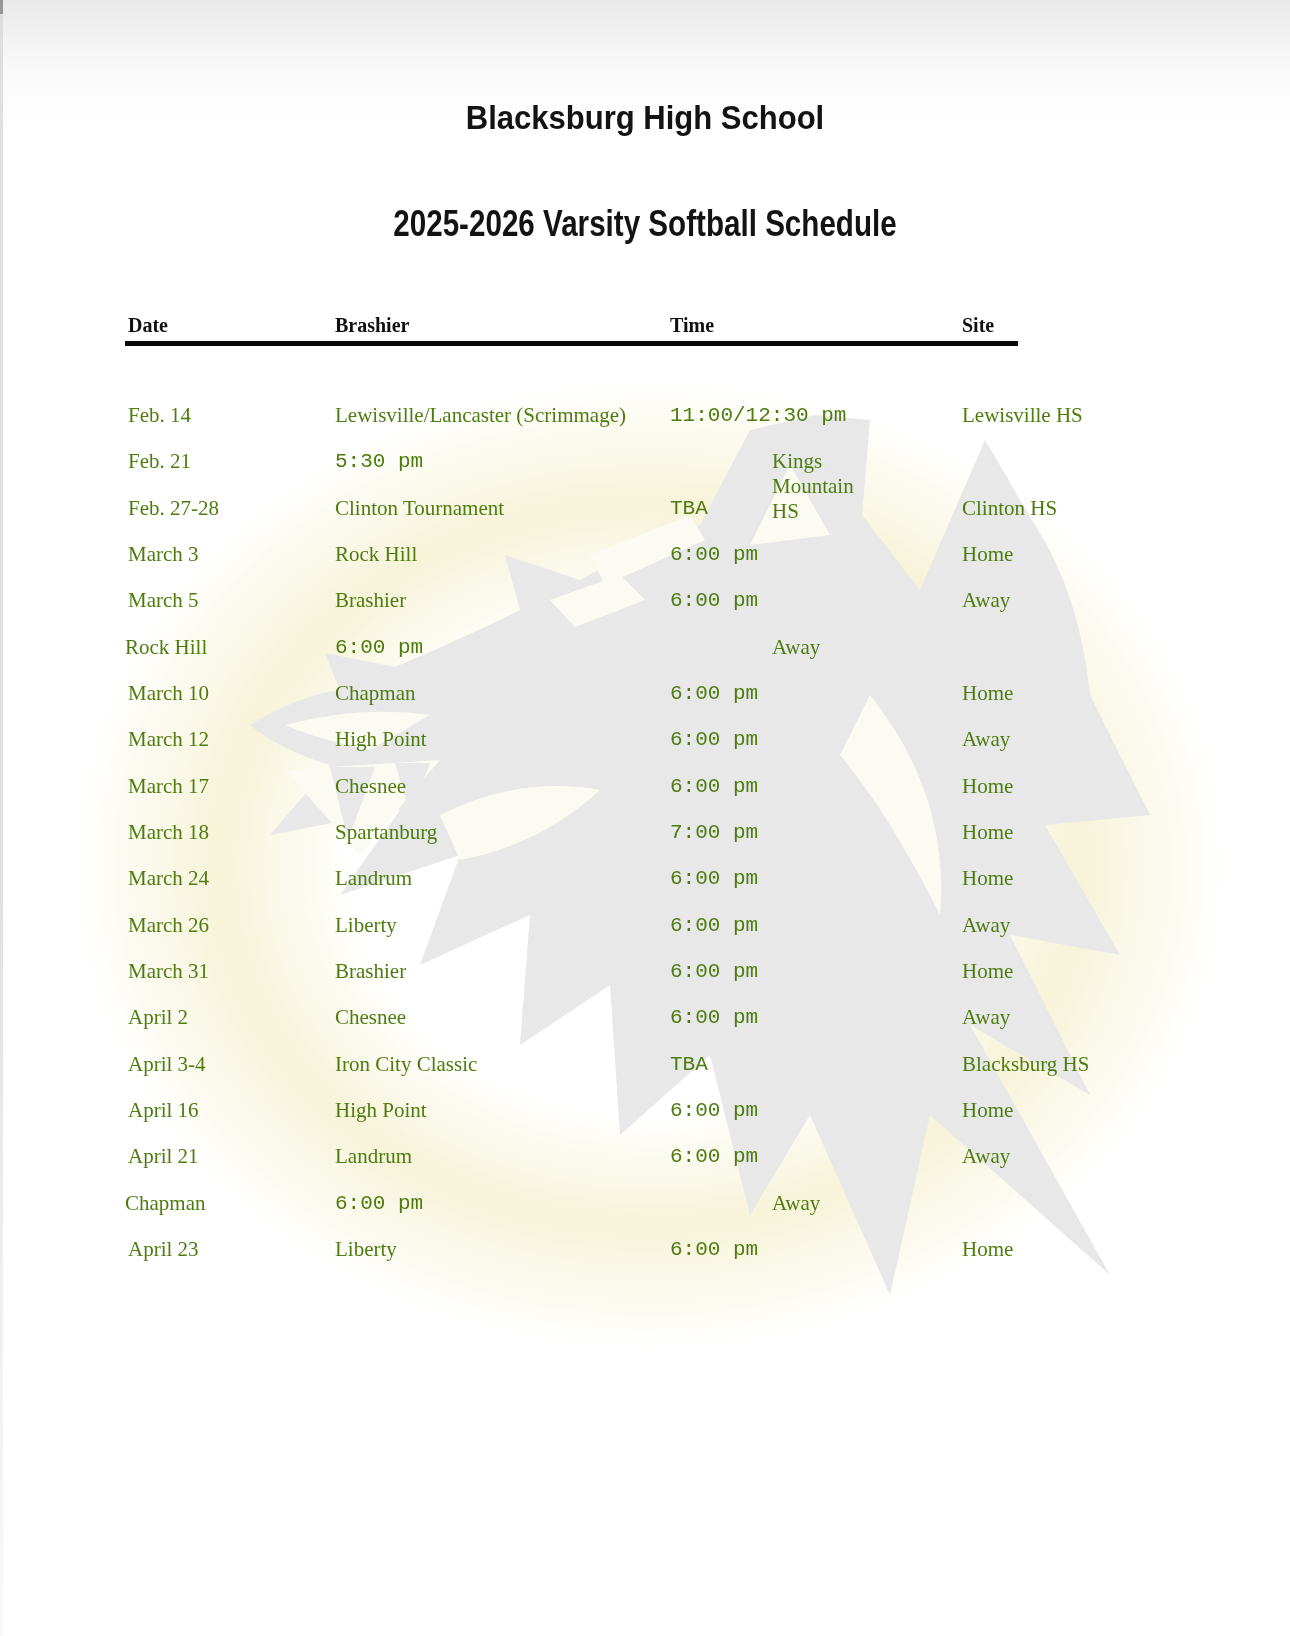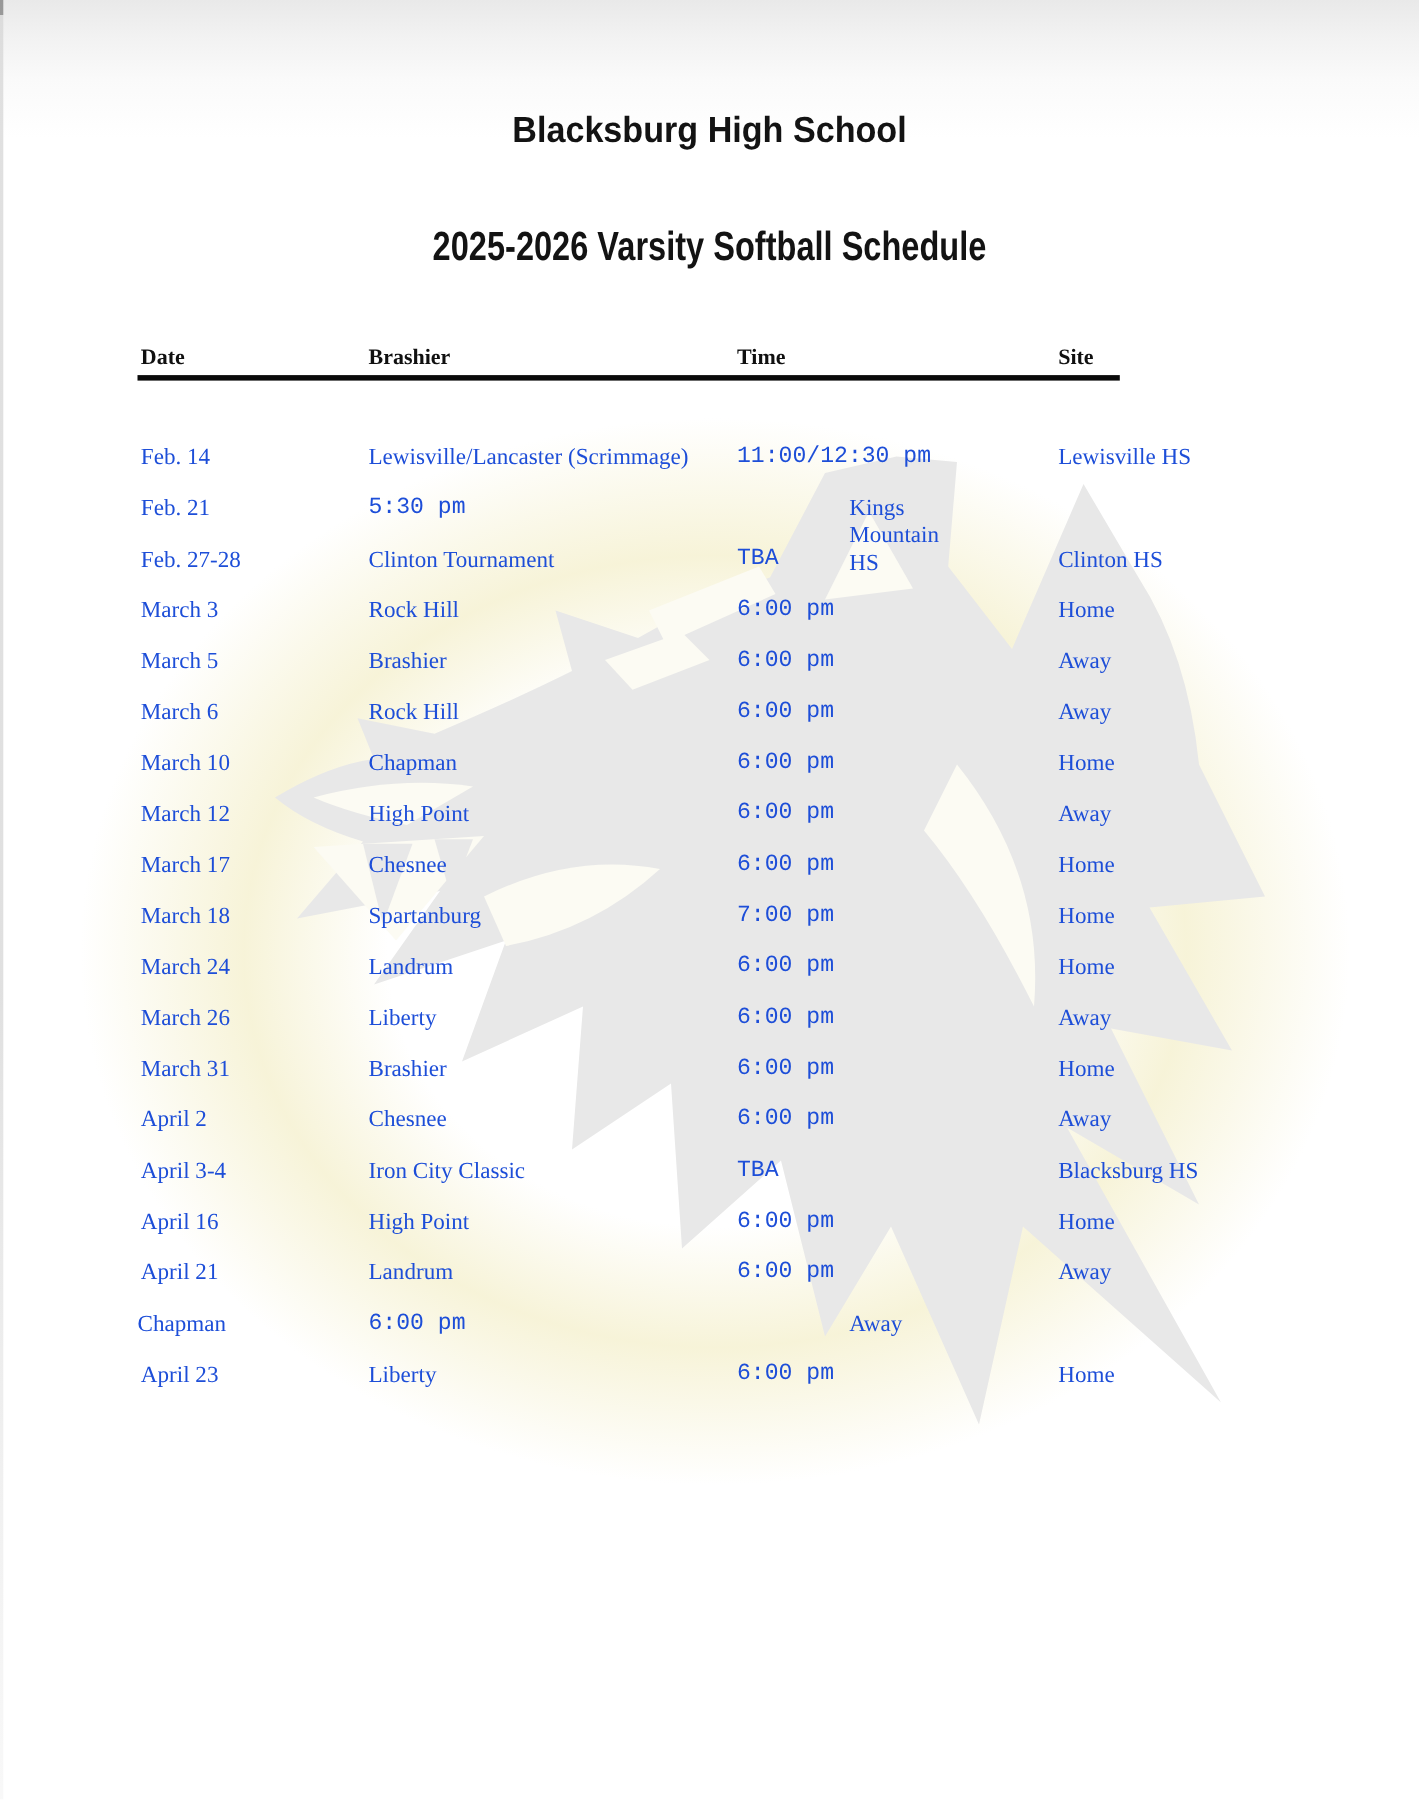--- a/index.html
+++ b/index.html
@@ -25,21 +25,21 @@
     color:#131313;transform:scaleX(.80);}
 
   .grid4{display:grid;grid-template-columns:210px 335px 190px 1fr;}
   .thead{position:absolute;top:228px;left:125px;width:893px;
     font-weight:bold;font-size:20px;line-height:26px;
     padding-bottom:3px;border-bottom:5px solid #0a0a0a;color:#101010;}
   .h-date{padding-left:3px;}
   .h-time{text-align:left;}
   .h-site{padding-left:102px;}
 
-  .rows{position:absolute;top:285px;left:125px;width:1110px;font-size:21px;color:#1d4ed8;}
+  .rows{position:absolute;top:285px;left:125px;width:1110px;font-size:21px;color:#4d7c0f;}
   .row{height:46.33px;}
   .row span{line-height:25px;display:block;}
   .c-date{padding-left:3px;}
   .c-time{text-align:left;font-family:Liberation Mono, monospace;}
   .c-site{padding-left:102px;}
 
   .t{position:relative;z-index:3;}
   .bgl{z-index:1;}
 </style>
 </head>
@@ -120,21 +120,20 @@
   </div>
 
   <div class="row grid4">
     <span class="c-date">March 5</span>
     <span class="c-opp">Brashier</span>
     <span class="c-time">6:00 pm</span>
     <span class="c-site">Away</span>
   </div>
 
   <div class="row grid4">
-    <span class="c-date">March 6</span>
     <span class="c-opp">Rock Hill</span>
     <span class="c-time">6:00 pm</span>
     <span class="c-site">Away</span>
   </div>
 
   <div class="row grid4">
     <span class="c-date">March 10</span>
     <span class="c-opp">Chapman</span>
     <span class="c-time">6:00 pm</span>
     <span class="c-site">Home</span>

